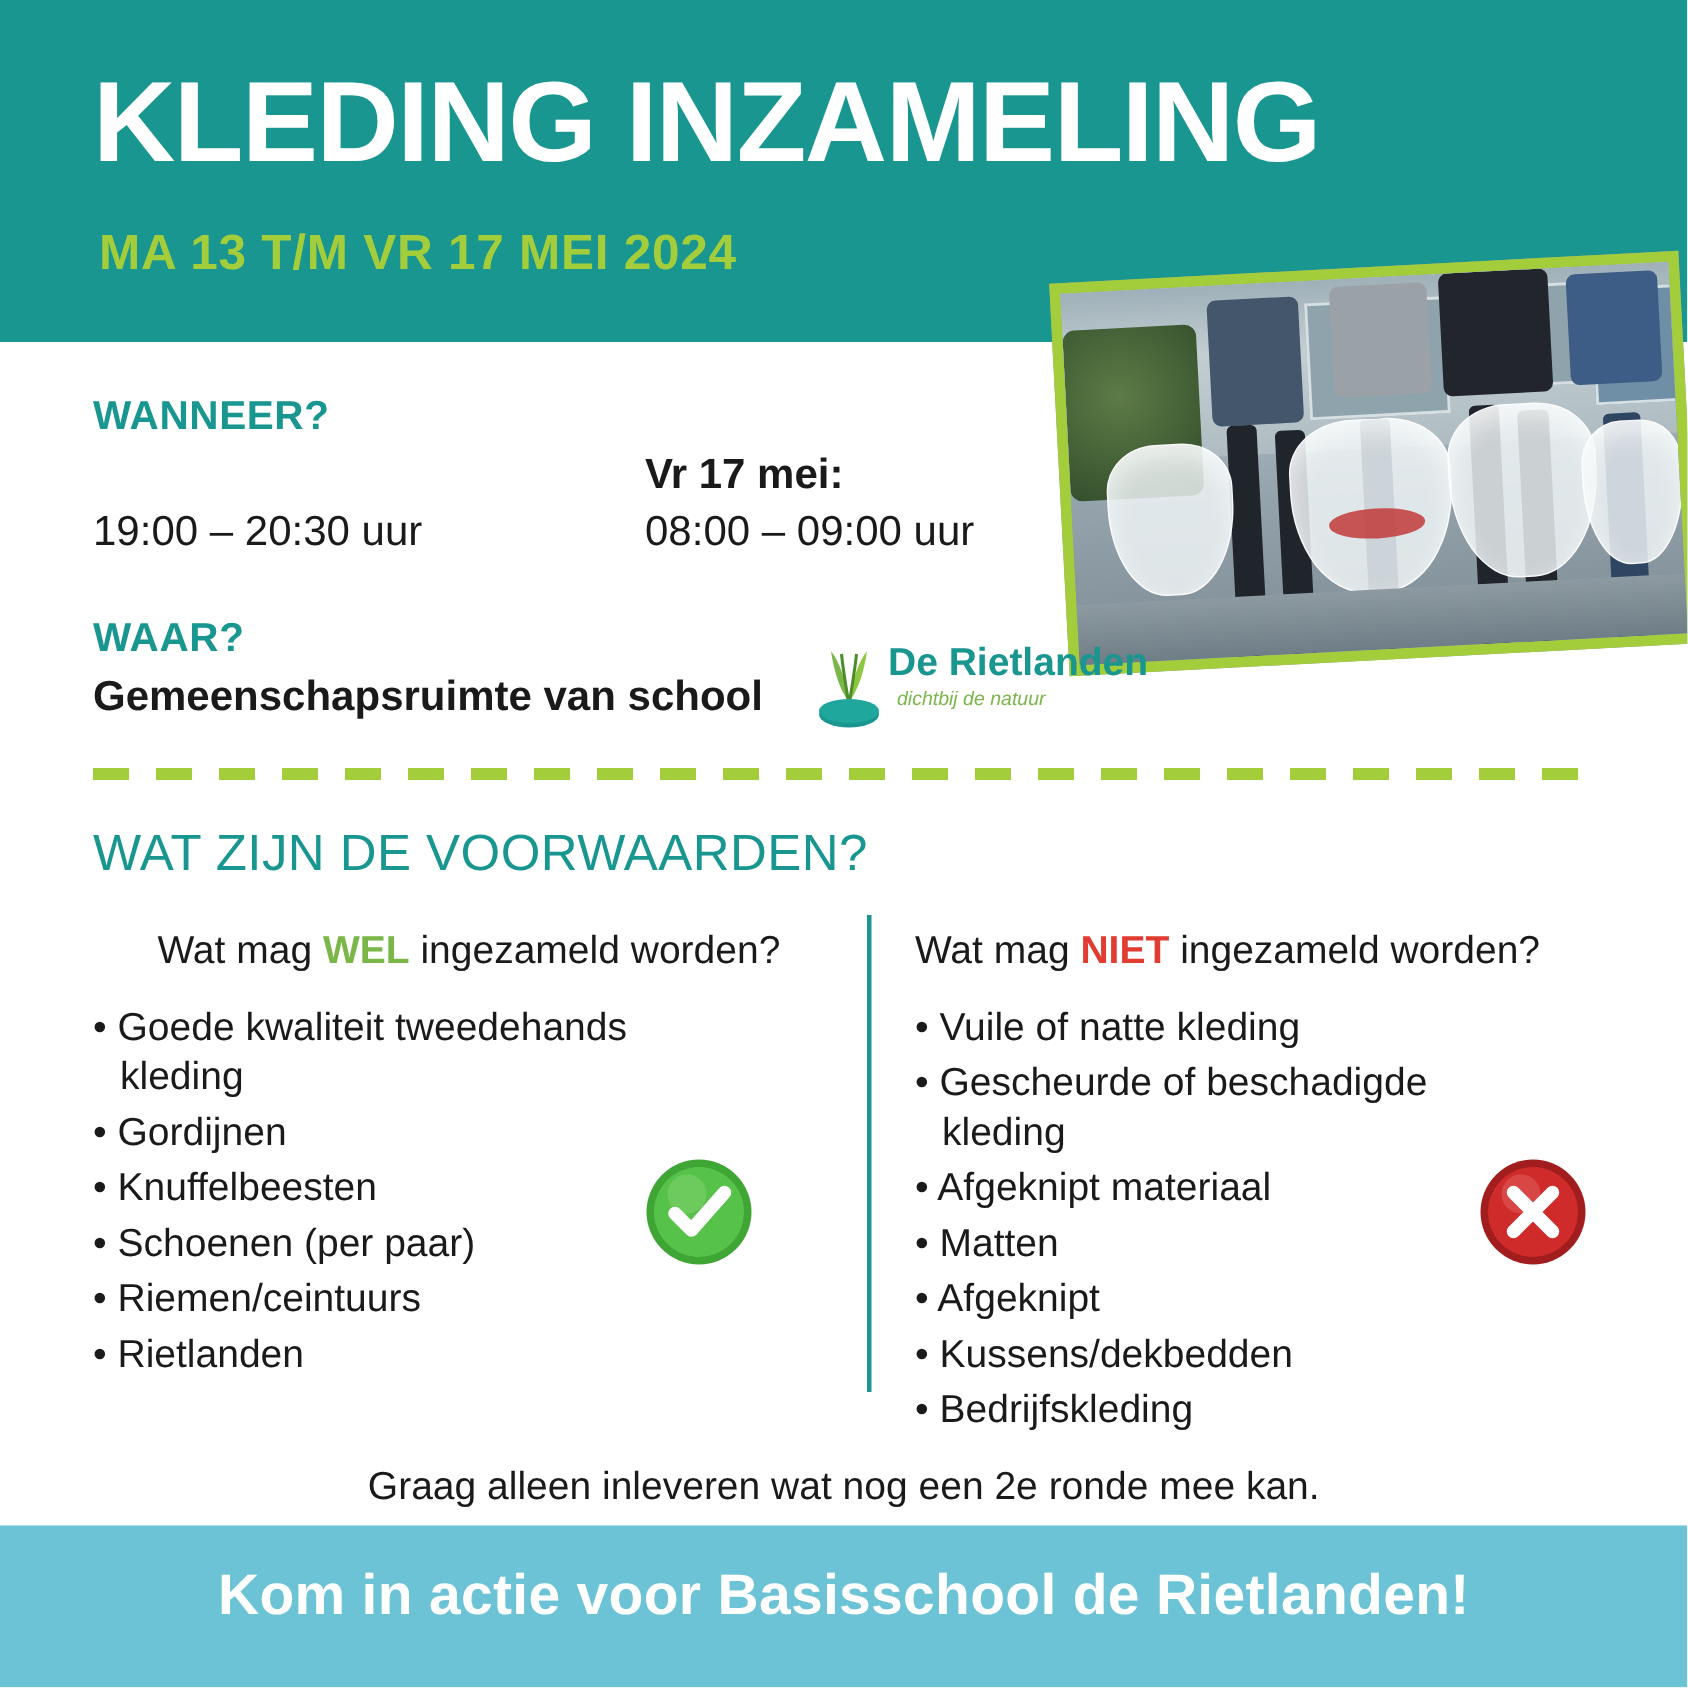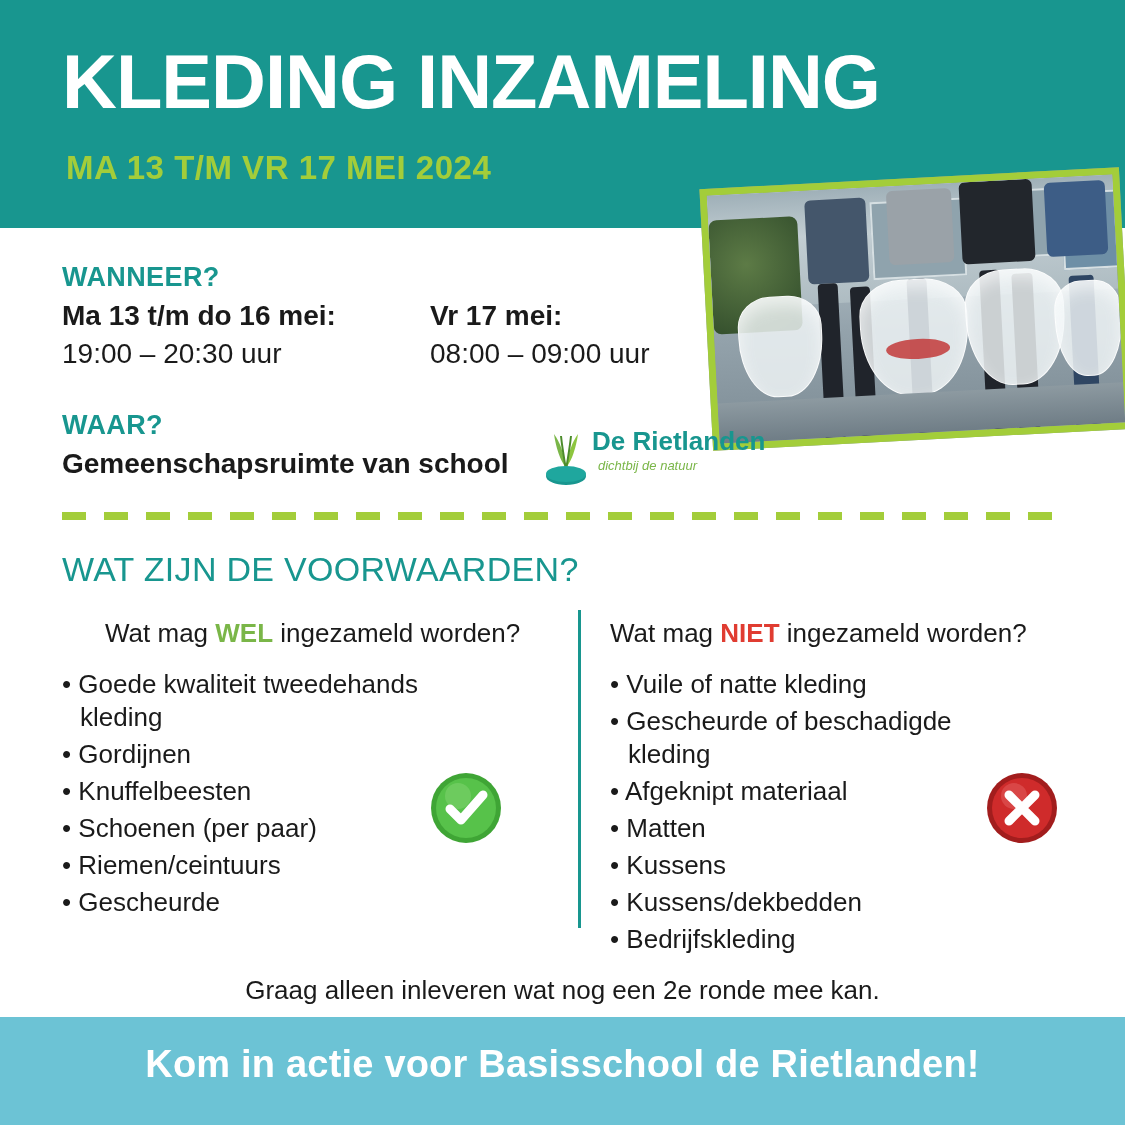--- a/index.html
+++ b/index.html
@@ -332,21 +332,20 @@
       <div class="ph-bag" style="left:6%;top:42%;width:20%;height:40%;"></div>
       <div class="ph-bag" style="left:36%;top:38%;width:26%;height:46%;"></div>
       <div class="ph-bagred" style="left:42%;top:62%;width:16%;height:8%;"></div>
       <div class="ph-bag" style="left:62%;top:36%;width:24%;height:46%;"></div>
       <div class="ph-bag" style="left:84%;top:42%;width:16%;height:38%;"></div>
       <div class="ph-ground"></div>
     </div>
   </div>
 
   <div class="label-teal" id="wanneer-label">WANNEER?</div>
-  <div class="bold-dark" id="when-col1-title">Ma 13 t/m do 16 mei:</div>
   <div class="plain-dark" id="when-col1-time">19:00 – 20:30 uur</div>
   <div class="bold-dark" id="when-col2-title">Vr 17 mei:</div>
   <div class="plain-dark" id="when-col2-time">08:00 – 09:00 uur</div>
 
   <div class="label-teal" id="waar-label">WAAR?</div>
   <div class="bold-dark" id="waar-value">Gemeenschapsruimte van school</div>
 
   <div class="school-logo">
     <svg class="logo-mark" viewBox="0 0 52 66">
       <path d="M26 44 C20 36 16 24 14 10 C20 18 24 30 26 44 Z" fill="#7ab648"></path>
@@ -374,31 +373,31 @@
 
   <div class="vdiv"></div>
 
   <div class="bullet-list" id="left-list">
     <ul>
       <li>• Goede kwaliteit tweedehands kleding</li>
       <li>• Gordijnen</li>
       <li>• Knuffelbeesten</li>
       <li>• Schoenen (per paar)</li>
       <li>• Riemen/ceintuurs</li>
-      <li>• Gescheurde</li>
+      <li>• Rietlanden</li>
     </ul>
   </div>
 
   <div class="bullet-list" id="right-list">
     <ul>
       <li>• Vuile of natte kleding</li>
       <li>• Gescheurde of beschadigde kleding</li>
       <li>• Afgeknipt materiaal</li>
       <li>• Matten</li>
-      <li>• Kussens</li>
+      <li>• Afgeknipt</li>
       <li>• Kussens/dekbedden</li>
       <li>• Bedrijfskleding</li>
     </ul>
   </div>
 
   <svg class="check-icon" viewBox="0 0 76 76">
     <circle cx="38" cy="38" r="35" fill="#3fa535"></circle>
     <circle cx="38" cy="38" r="30" fill="#57c24a"></circle>
     <circle cx="30" cy="26" r="13" fill="#7fd36f" opacity="0.55"></circle>
     <path d="M22 39 L33 50 L55 25" stroke="#ffffff" stroke-width="9" fill="none" stroke-linecap="round" stroke-linejoin="round"></path>

